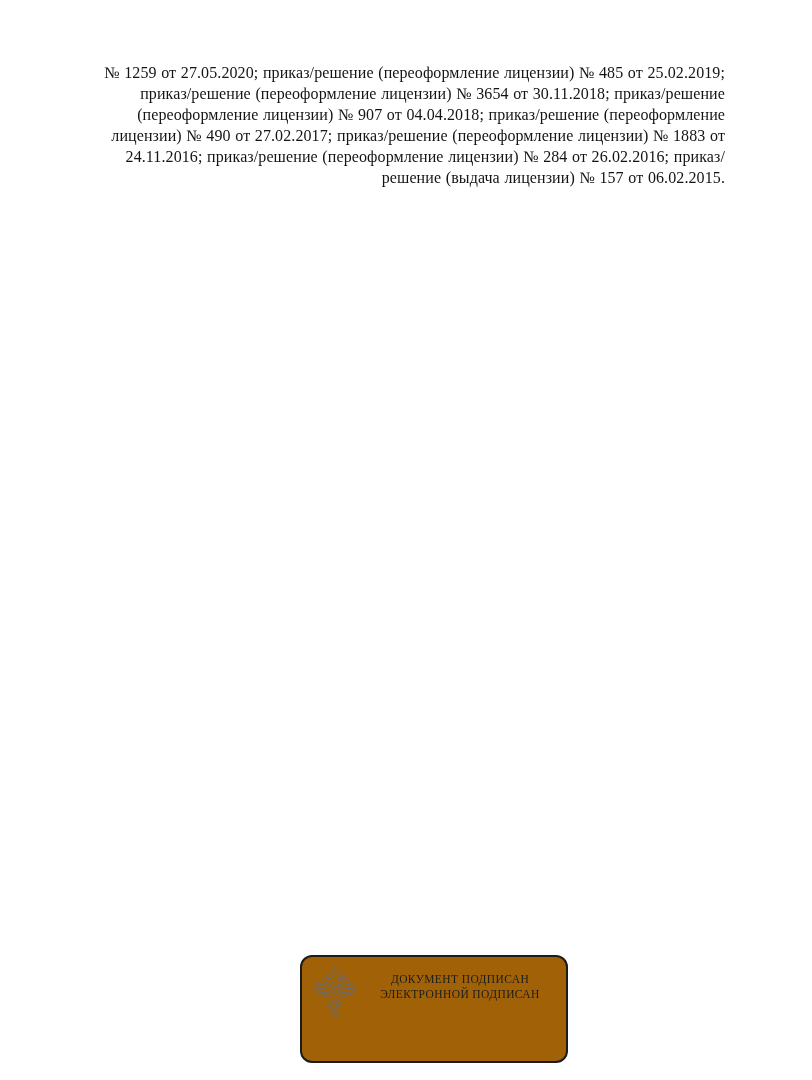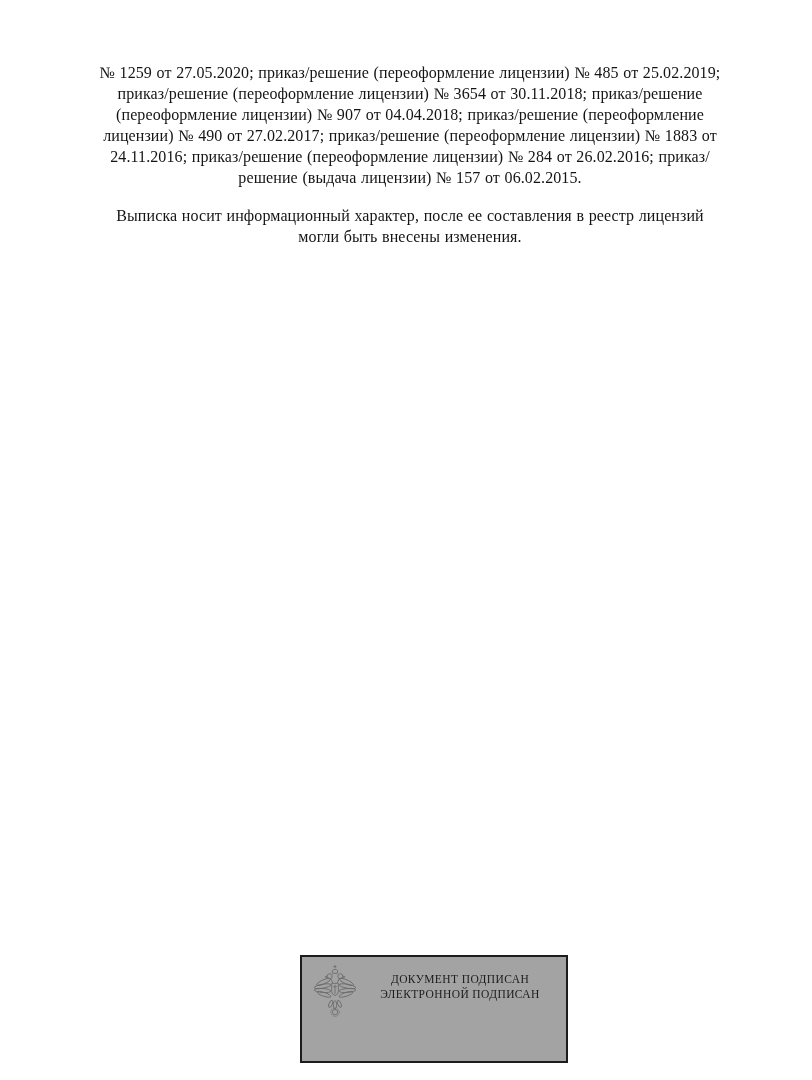--- a/index.html
+++ b/index.html
@@ -15,35 +15,35 @@
     font-family: "Liberation Serif", "DejaVu Serif", serif;
     color: #141414;
     overflow: hidden;
   }
   .doc-text {
     position: absolute;
     left: 95px;
     width: 630px;
     font-size: 16px;
     line-height: 21px;
-    text-align: center;
+    text-align: right;
     letter-spacing: 0.1px;
     word-spacing: 0.5px;
   }
   .orders { top: 62px; }
   .note   { top: 205px; }
   .stamp {
     position: absolute;
     left: 300px;
     top: 955px;
     width: 264px;
     height: 104px;
     border: 2px solid #1c1c1c;
-    border-radius: 0;
-    background: #a3a3a3;
+    border-radius: 12px;
+    background: #a16207;
   }
   .stamp-emblem {
     position: absolute;
     left: 12px;
     top: 7px;
     width: 42px;
     height: 54px;
     display: block;
   }
   .stamp-text {
@@ -59,21 +59,20 @@
     font-family: "Liberation Serif", "DejaVu Serif", serif;
   }
 </style>
 </head>
 <body>
 
 <div class="page">
 
   <div class="doc-text orders">№ 1259 от 27.05.2020; приказ/решение (переоформление лицензии) № 485 от 25.02.2019; приказ/решение (переоформление лицензии) № 3654 от 30.11.2018; приказ/решение (переоформление лицензии) № 907 от 04.04.2018; приказ/решение (переоформление лицензии) № 490 от 27.02.2017; приказ/решение (переоформление лицензии) № 1883 от 24.11.2016; приказ/решение (переоформление лицензии) № 284 от 26.02.2016; приказ/решение (выдача лицензии) № 157 от 06.02.2015.</div>
 
-  <div class="doc-text note">Выписка носит информационный характер, после ее составления в реестр лицензий могли быть внесены изменения.</div>
 
   <div class="stamp">
     <svg class="stamp-emblem" viewBox="0 0 44 56" xmlns="http://www.w3.org/2000/svg">
       <g fill="none" stroke="#6b6b6b" stroke-width="0.9">
 
         <line x1="22" y1="0.8" x2="22" y2="4"></line>
         <line x1="20.4" y1="2.4" x2="23.6" y2="2.4"></line>
         <path d="M19 7 Q22 3.5 25 7 L24.4 9.5 L19.6 9.5 Z"></path>
 
         <circle cx="16.5" cy="12.5" r="2.6"></circle>

